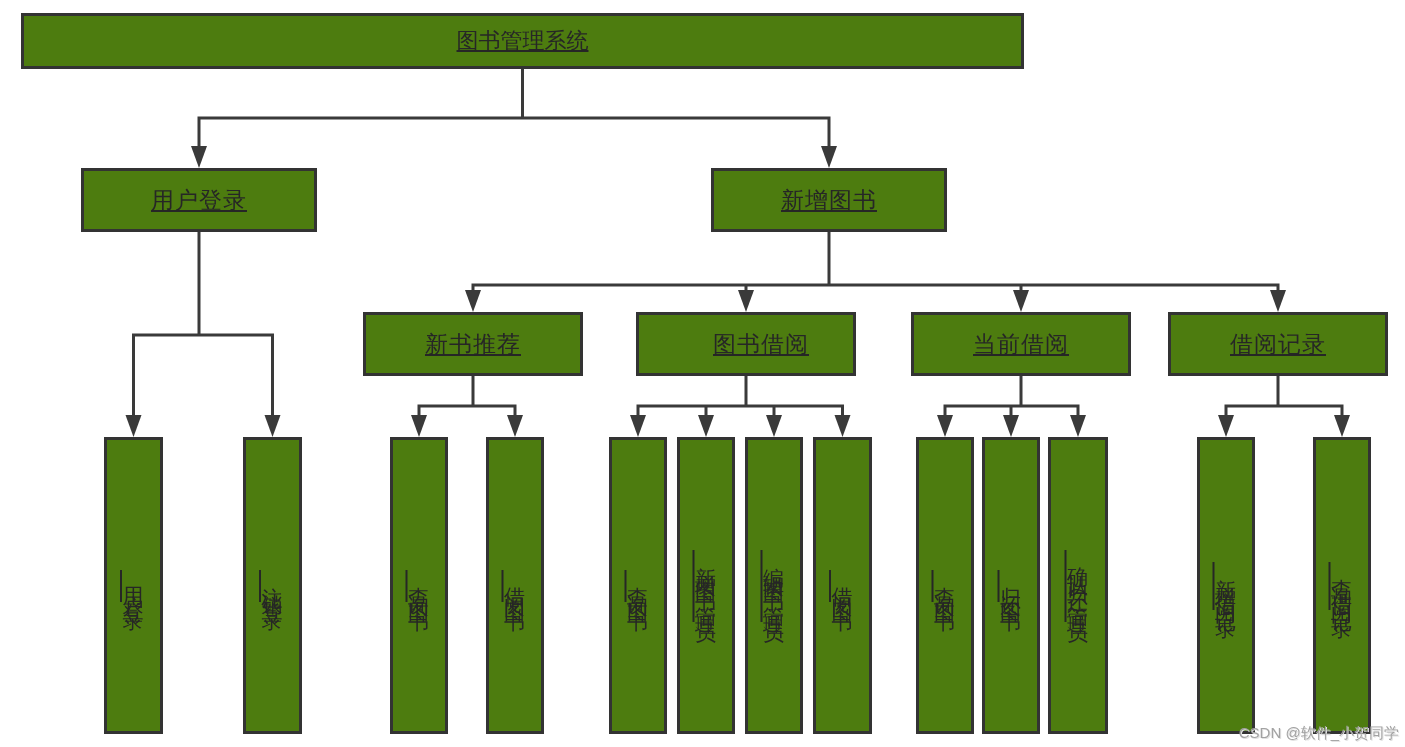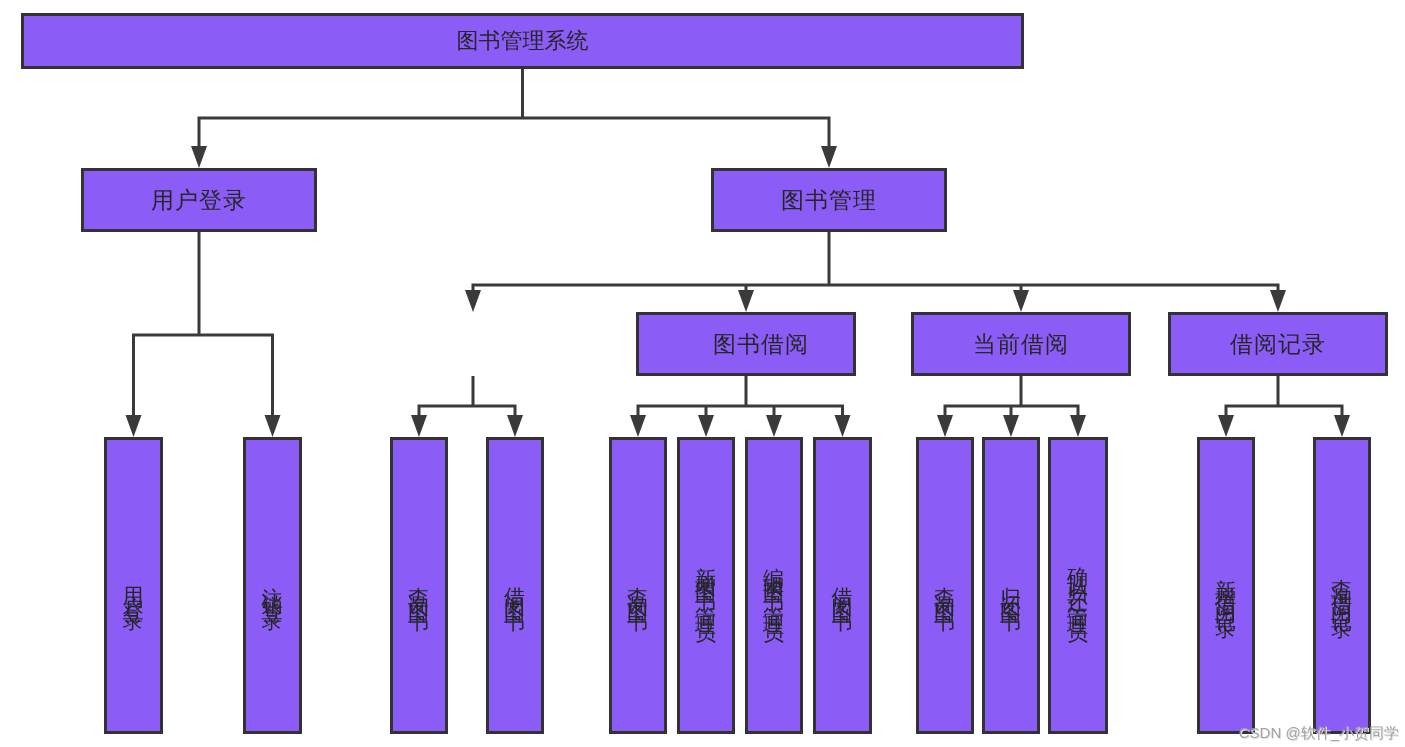--- a/index.html
+++ b/index.html
@@ -18,26 +18,27 @@
   #connector-svg {
     position: absolute;
     left: 0;
     top: 0;
     z-index: 1;
   }
   .node {
     position: absolute;
     box-sizing: border-box;
     border: 3px solid #333333;
-    background: #8b5cf6;
+    background: #4d7c0f;
     display: flex;
     align-items: center;
     justify-content: center;
     color: #262626;
     z-index: 2;
+    text-decoration: underline;
   }
   .node.h-label { font-size: 23px; letter-spacing: 1px; }
   .node.root-label { font-size: 22px; }
   .node.leaf span {
     writing-mode: vertical-rl;
     font-size: 21px;
     letter-spacing: 8px;
     line-height: 1;
     color: #262626;
   }
@@ -101,23 +102,26 @@
   </svg>
 
   <div class="node root-label" style="left:21px; top:13px; width:1003px; height:56px;">
     <span>图书管理系统</span>
   </div>
 
   <div class="node h-label" style="left:81px; top:168px; width:236px; height:64px;">
     <span>用户登录</span>
   </div>
   <div class="node h-label" style="left:711px; top:168px; width:236px; height:64px;">
-    <span>图书管理</span>
+    <span>新增图书</span>
   </div>
 
+  <div class="node h-label" style="left:363px; top:312px; width:220px; height:64px;">
+    <span>新书推荐</span>
+  </div>
   <div class="node h-label" style="left:636px; top:312px; width:220px; height:64px;padding-left:30px;">
     <span>图书借阅</span>
   </div>
   <div class="node h-label" style="left:911px; top:312px; width:220px; height:64px;">
     <span>当前借阅</span>
   </div>
   <div class="node h-label" style="left:1168px; top:312px; width:220px; height:64px;">
     <span>借阅记录</span>
   </div>
 

